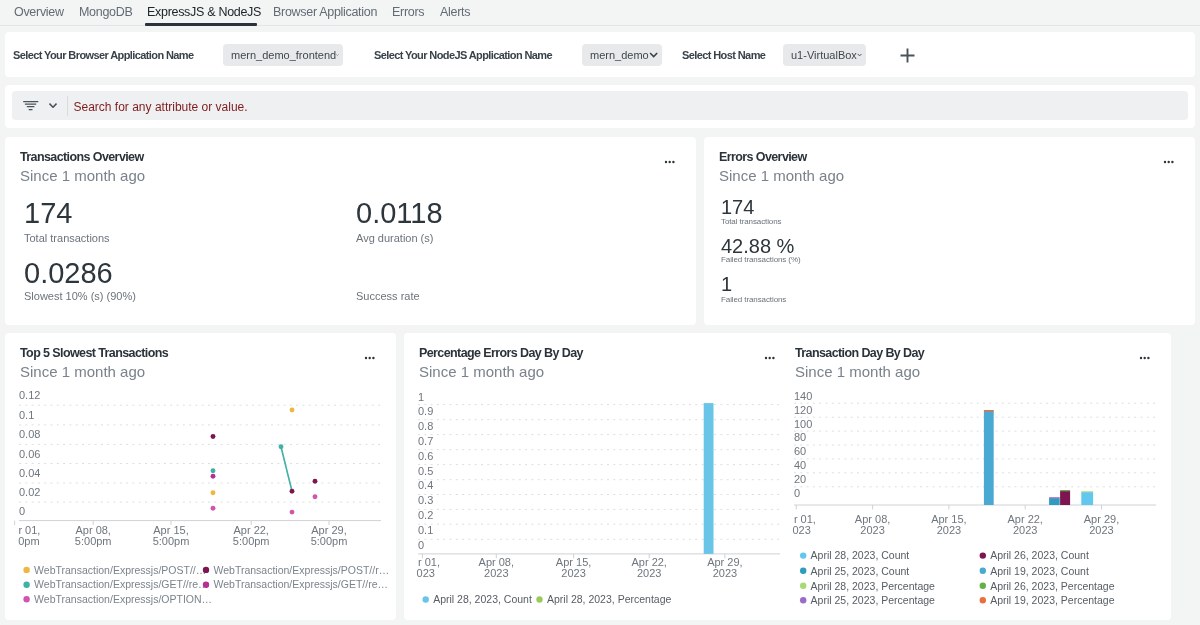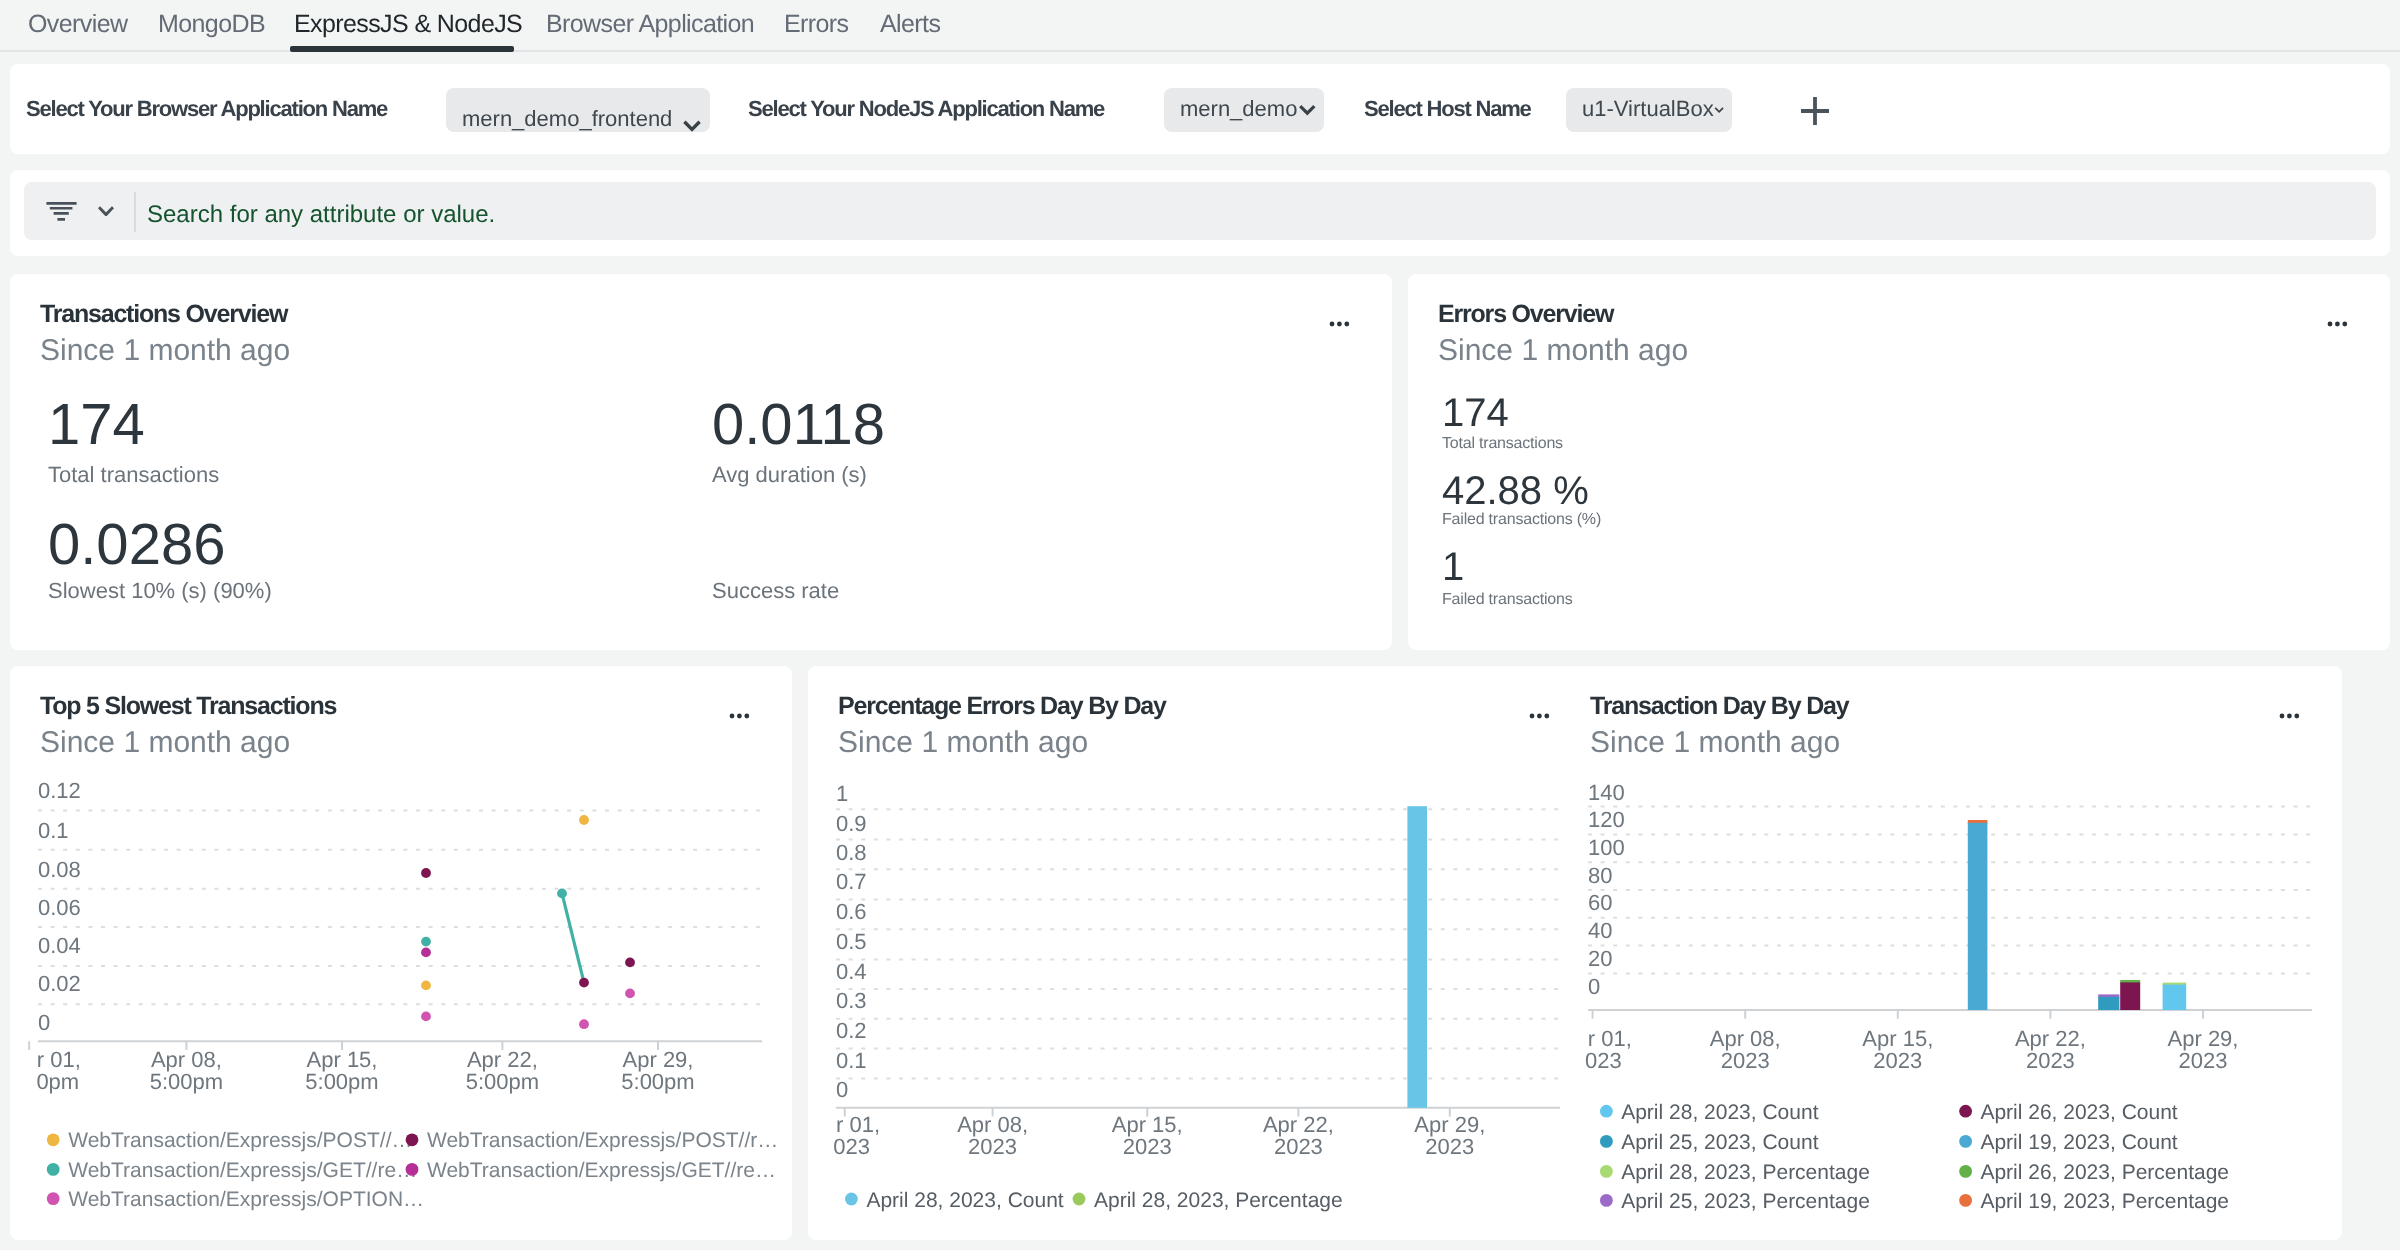--- a/index.html
+++ b/index.html
@@ -20,21 +20,21 @@
   <span class="tab" style="left:79px;">MongoDB</span>
   <span class="tab" style="left:147px;color:#20272c;">ExpressJS &amp; NodeJS</span>
   <span class="tab" style="left:273px;">Browser Application</span>
   <span class="tab" style="left:392px;">Errors</span>
   <span class="tab" style="left:440px;">Alerts</span>
 </div>
 <div class="abs" id="underline" style="left:145px;top:23px;width:112px;height:3px;background:#2a333a;border-radius:1px;"></div>
 
 <div class="card" style="left:5px;top:32px;width:1190px;height:45px;">
   <span class="abs slabel" style="left:8px;">Select Your Browser Application Name</span>
-  <span class="abs pill" style="left:218px;width:132px;align-items:flex-end;">mern_demo_frontend <svg width="10" height="6" viewBox="0 0 10 6" style="margin-left:auto;">
+  <span class="abs pill" style="left:218px;width:120px;">mern_demo_frontend <svg width="10" height="6" viewBox="0 0 10 6" style="margin-left:auto;">
         <path d="M1.2 0.9 L5 4.7 L8.8 0.9" fill="none" stroke="#3a4247" stroke-width="1.7"></path>
       </svg></span>
   <span class="abs slabel" style="left:369px;">Select Your NodeJS Application Name</span>
   <span class="abs pill" style="left:577px;width:80px;">mern_demo <svg width="10" height="6" viewBox="0 0 10 6" style="margin-left:auto;">
         <path d="M1.2 0.9 L5 4.7 L8.8 0.9" fill="none" stroke="#3a4247" stroke-width="1.7"></path>
       </svg></span>
   <span class="abs slabel" style="left:677px;">Select Host Name</span>
   <span class="abs pill" style="left:778px;width:83px;align-items:center;">u1-VirtualBox <svg width="10" height="6" viewBox="0 0 10 6" style="margin-left:auto;">
         <path d="M1.2 0.9 L5 4.7 L8.8 0.9" fill="none" stroke="#3a4247" stroke-width="1.7"></path>
       </svg></span>
@@ -45,21 +45,21 @@
 
 <div class="card" style="left:5px;top:85px;width:1190px;height:43px;">
   <div class="abs" style="left:7px;top:6px;width:1176px;height:29px;background:#eff0f1;border-radius:4px;"></div>
   <svg class="abs" style="left:18px;top:16px;" width="16" height="11" viewBox="0 0 16 11">
     <path d="M0.2 0.7 H15.3 M1.9 3.1 H13.2 M3.8 5.7 H11.4 M5.7 8.7 H9.5" stroke="#49525a" stroke-width="1.3" fill="none"></path>
   </svg>
   <svg class="abs" style="left:43.5px;top:17.8px;" width="8" height="5.5" viewBox="0 0 8 5.5">
       <path d="M0.5 0.6 L4 4.3 L7.5 0.6" fill="none" stroke="#49525a" stroke-width="1.5"></path>
     </svg>
   <div class="abs" style="left:62px;top:11px;width:1px;height:20px;background:#d9dbde;"></div>
-  <span class="abs" style="left:68.5px;top:50%;transform:translateY(-50%);font-size:12px;color:#14532d;">Search for any attribute or value.</span>
+  <span class="abs" style="left:68.5px;top:50%;transform:translateY(-50%);font-size:12px;color:#7f1d1d;">Search for any attribute or value.</span>
 </div>
 
 <div class="card" id="cardA" style="left:5px;top:137px;width:691px;height:188px;">
   <div class="ctitle">Transactions Overview</div>
   <div class="csince">Since 1 month ago</div>
   <svg class="cmenu" width="14" height="8" viewBox="0 0 14 8">
       <circle cx="3" cy="4" r="1.2" fill="#2c343b"></circle>
       <circle cx="6.7" cy="4" r="1.2" fill="#2c343b"></circle>
       <circle cx="10.4" cy="4" r="1.2" fill="#2c343b"></circle>
     </svg>

